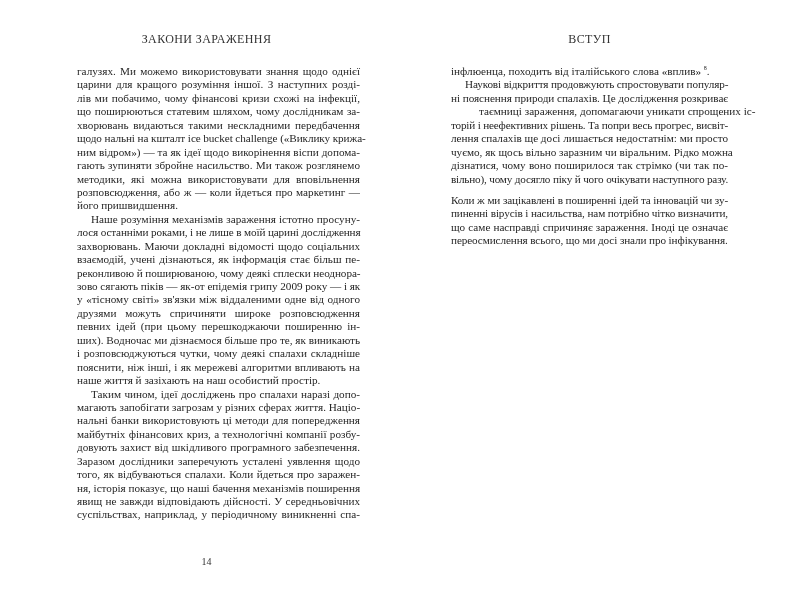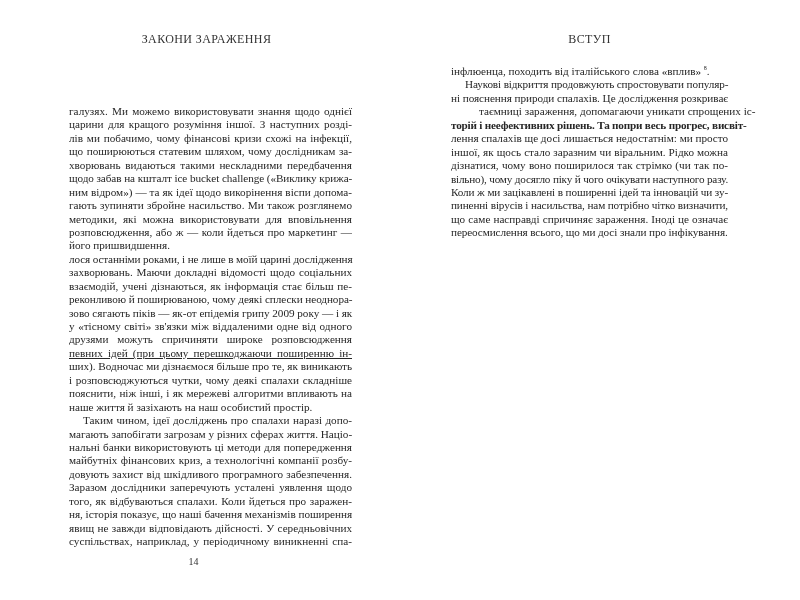--- a/index.html
+++ b/index.html
@@ -37,21 +37,21 @@
   .page-right .running-head { left: 55px; width: 277px; }
 
   .text-block {
     position: absolute;
     top: 65px;
     font-family: "Liberation Serif", serif;
     font-size: 11.2px;
     line-height: 13.45px;
     color: #262626;
   }
-  .page-left .text-block { left: 69px; width: 283px; margin-top: 40px; }
+  .page-left .text-block { left: 77px; width: 283px; }
   .page-right .text-block { left: 55px; width: 277px; }
 
   .line {
     display: block;
     text-align: justify;
     text-align-last: justify;
     white-space: nowrap;
     height: 13.45px;
     overflow: visible;
   }
@@ -65,47 +65,48 @@
   }
 
   .folio {
     position: absolute;
     top: 556px;
     font-family: "Liberation Serif", serif;
     font-size: 10px;
     color: #333;
     text-align: center;
   }
-  .page-left .folio { left: 52px; width: 283px; }
+  .page-left .folio { left: 65px; width: 283px; }
 </style>
 </head>
 <body>
 
 <div class="page page-left">
   <div class="running-head">ЗАКОНИ ЗАРАЖЕННЯ</div>
   <div class="text-block" id="left-text">
       <span class="line" style="display: block;"><span>галузях. Ми можемо використовувати знання щодо однієї</span></span>
       <span class="line" style="display: block;"><span>царини для кращого розуміння іншої. З наступних розді-</span></span>
       <span class="line" style="display: block;"><span>лів ми побачимо, чому фінансові кризи схожі на інфекції,</span></span>
       <span class="line" style="display: block;"><span>що поширюються статевим шляхом, чому дослідникам за-</span></span>
       <span class="line" style="display: block;"><span>хворювань видаються такими нескладними передбачення</span></span>
-      <span class="line" style="display: block; letter-spacing: -0.0862069px;"><span>щодо забав на кшталт ice bucket challenge («Виклику крижа-</span></span>
+      <span class="line" style="display: block; letter-spacing: -0.0862069px;"><span>щодо нальні на кшталт ice bucket challenge («Виклику крижа-</span></span>
       <span class="line" style="display: block;"><span>ним відром») — та як ідеї щодо викорінення віспи допома-</span></span>
       <span class="line" style="display: block;"><span>гають зупиняти збройне насильство. Ми також розглянемо</span></span>
       <span class="line" style="display: block;"><span>методики, які можна використовувати для вповільнення</span></span>
       <span class="line" style="display: block;"><span>розповсюдження, або ж — коли йдеться про маркетинг —</span></span>
       <span class="line last" style="display: block;"><span>його пришвидшення.</span></span>
+      <span class="line indent" style="display: block;"><span>Наше розуміння механізмів зараження істотно просуну-</span></span>
       <span class="line" style="display: block; letter-spacing: -0.137931px;"><span>лося останніми роками, і не лише в моїй царині дослідження</span></span>
       <span class="line" style="display: block;"><span>захворювань. Маючи докладні відомості щодо соціальних</span></span>
       <span class="line" style="display: block;"><span>взаємодій, учені дізнаються, як інформація стає більш пе-</span></span>
       <span class="line" style="display: block; letter-spacing: -0.0740741px;"><span>реконливою й поширюваною, чому деякі сплески неоднора-</span></span>
       <span class="line" style="display: block; letter-spacing: -0.0344828px;"><span>зово сягають піків — як-от епідемія грипу 2009 року — і як</span></span>
       <span class="line" style="display: block;"><span>у «тісному світі» зв'язки між віддаленими одне від одного</span></span>
       <span class="line" style="display: block;"><span>друзями можуть спричиняти широке розповсюдження</span></span>
-      <span class="line" style="display: block; text-decoration: underline;"><span>певних ідей (при цьому перешкоджаючи поширенню ін-</span></span>
+      <span class="line" style="display: block;"><span>певних ідей (при цьому перешкоджаючи поширенню ін-</span></span>
       <span class="line" style="display: block; letter-spacing: -0.0357143px;"><span>ших). Водночас ми дізнаємося більше про те, як виникають</span></span>
       <span class="line" style="display: block;"><span>і розповсюджуються чутки, чому деякі спалахи складніше</span></span>
       <span class="line" style="display: block;"><span>пояснити, ніж інші, і як мережеві алгоритми впливають на</span></span>
       <span class="line last" style="display: block;"><span>наше життя й зазіхають на наш особистий простір.</span></span>
       <span class="line indent" style="display: block;"><span>Таким чином, ідеї досліджень про спалахи наразі допо-</span></span>
       <span class="line" style="display: block;"><span>магають запобігати загрозам у різних сферах життя. Націо-</span></span>
       <span class="line" style="display: block;"><span>нальні банки використовують ці методи для попередження</span></span>
       <span class="line" style="display: block;"><span>майбутніх фінансових криз, а технологічні компанії розбу-</span></span>
       <span class="line" style="display: block;"><span>довують захист від шкідливого програмного забезпечення.</span></span>
       <span class="line" style="display: block;"><span>Заразом дослідники заперечують усталені уявлення щодо</span></span>
@@ -117,23 +118,23 @@
   <div class="folio">14</div>
 </div>
 
 <div class="page page-right">
   <div class="running-head">ВСТУП</div>
   <div class="text-block" id="right-text">
       <span class="line last" style="display: block;"><span>інфлюенца, походить від італійського слова «вплив»</span> <span class="sup">8</span><span>.</span></span>
       <span class="line indent" style="display: block; letter-spacing: -0.134615px;"><span>Наукові відкриття продовжують спростовувати популяр-</span></span>
       <span class="line" style="display: block; letter-spacing: -0.0545455px;"><span>ні пояснення природи спалахів. Це дослідження розкриває</span></span>
       <span class="line" style="display: block; margin-left: 28px;"><span>таємниці зараження, допомагаючи уникати спрощених іс-</span></span>
-      <span class="line" style="display: block; letter-spacing: -0.20339px; font-weight: bold;"><span>торій і неефективних рішень. Та попри весь прогрес, висвіт-</span></span>
+      <span class="line" style="display: block; letter-spacing: -0.20339px;"><span>торій і неефективних рішень. Та попри весь прогрес, висвіт-</span></span>
       <span class="line" style="display: block; letter-spacing: -0.0181818px;"><span>лення спалахів ще досі лишається недостатнім: ми просто</span></span>
-      <span class="line" style="display: block; letter-spacing: -0.0181818px;"><span>іншої, як щось стало заразним чи віральним. Рідко можна</span></span>
+      <span class="line" style="display: block; letter-spacing: -0.0181818px;"><span>чуємо, як щось вільно заразним чи віральним. Рідко можна</span></span>
       <span class="line" style="display: block;"><span>дізнатися, чому воно поширилося так стрімко (чи так по-</span></span>
       <span class="line" style="display: block; letter-spacing: -0.2px;"><span>вільно), чому досягло піку й чого очікувати наступного разу.</span></span>
-      <span class="line" style="display: block; letter-spacing: -0.12069px;"><span>Коли ж ми зацікавлені в поширенні ідей та інновацій чи зу-</span></span>
+      <span class="line" style="display: block; letter-spacing: -0.12069px; margin-top: 8px;"><span>Коли ж ми зацікавлені в поширенні ідей та інновацій чи зу-</span></span>
       <span class="line" style="display: block; letter-spacing: -0.135593px;"><span>пиненні вірусів і насильства, нам потрібно чітко визначити,</span></span>
       <span class="line" style="display: block;"><span>що саме насправді спричиняє зараження. Іноді це означає</span></span>
       <span class="line last" style="display: block; letter-spacing: -0.107143px;"><span>переосмислення всього, що ми досі знали про інфікування.</span></span>
     </div>
 </div>
 
 </body></html>

